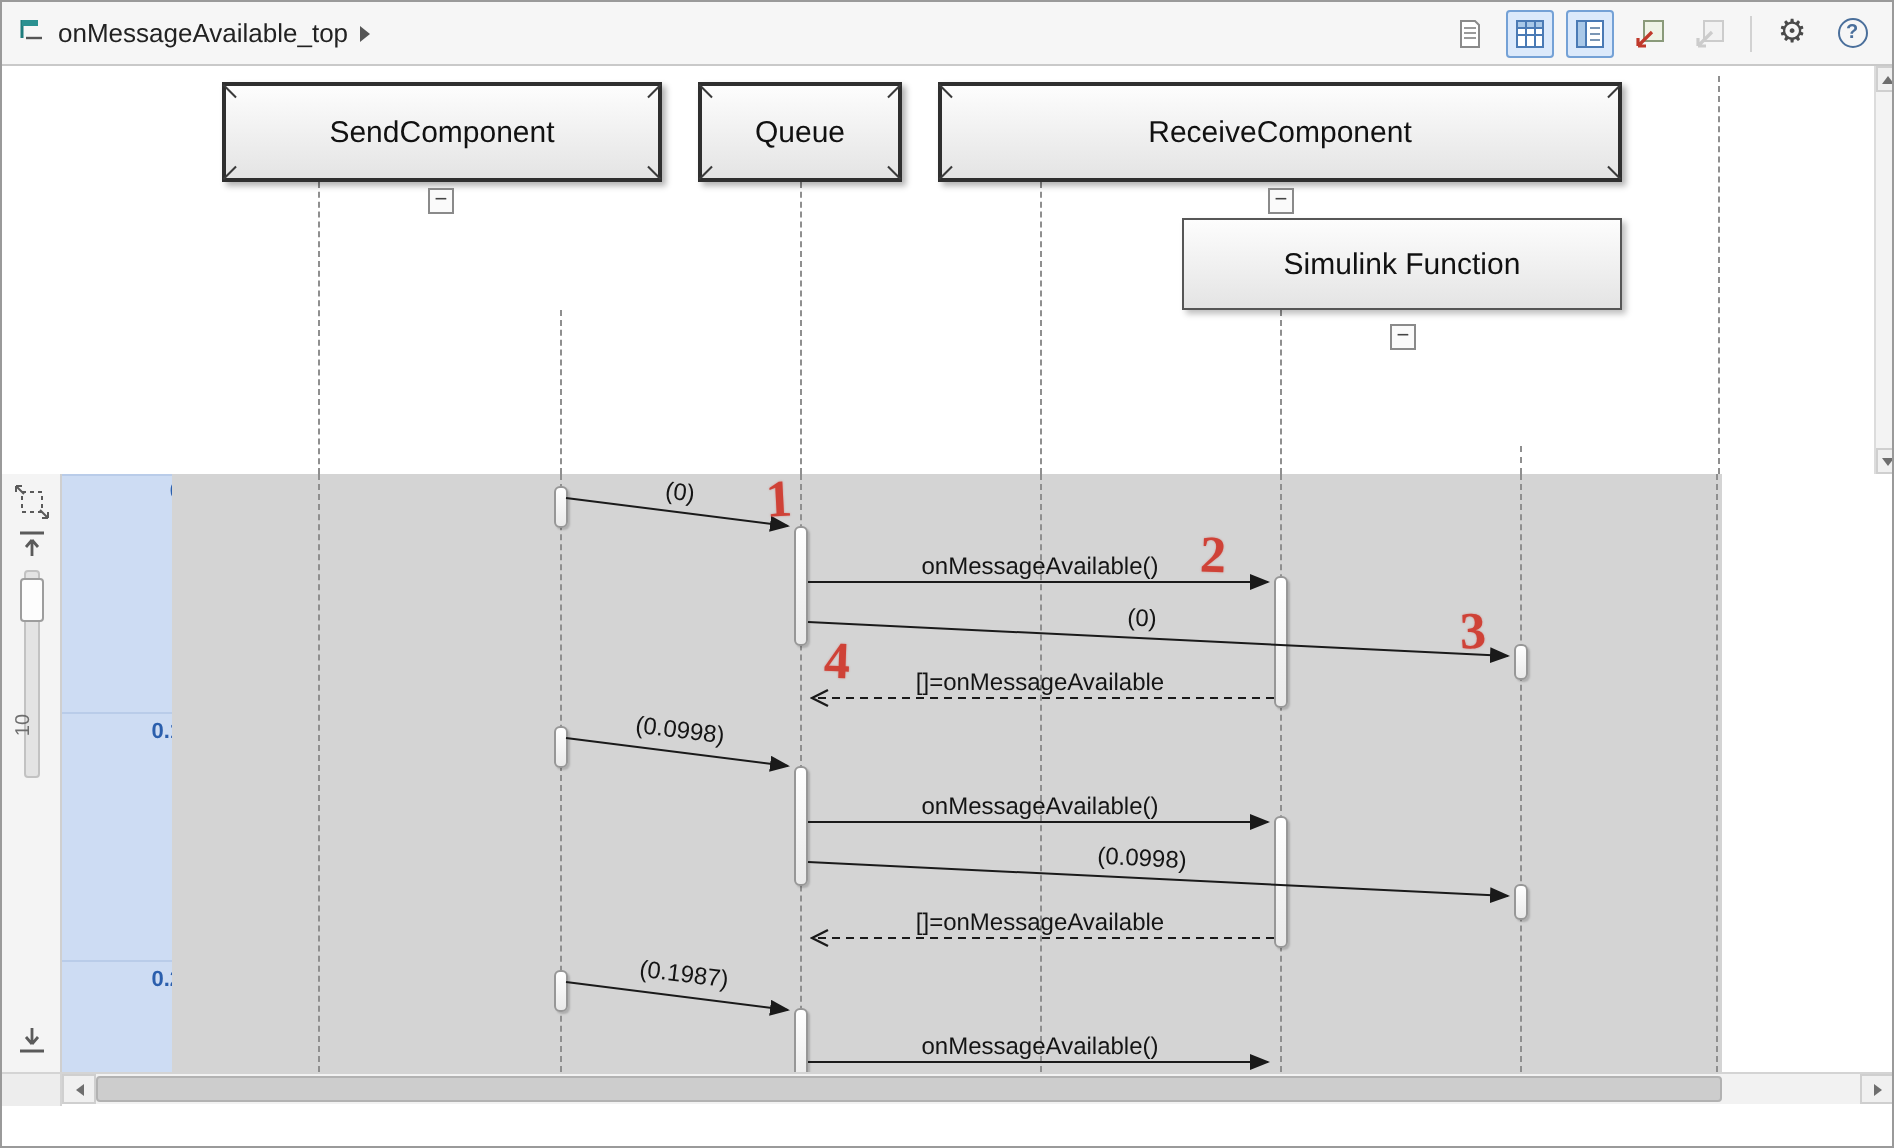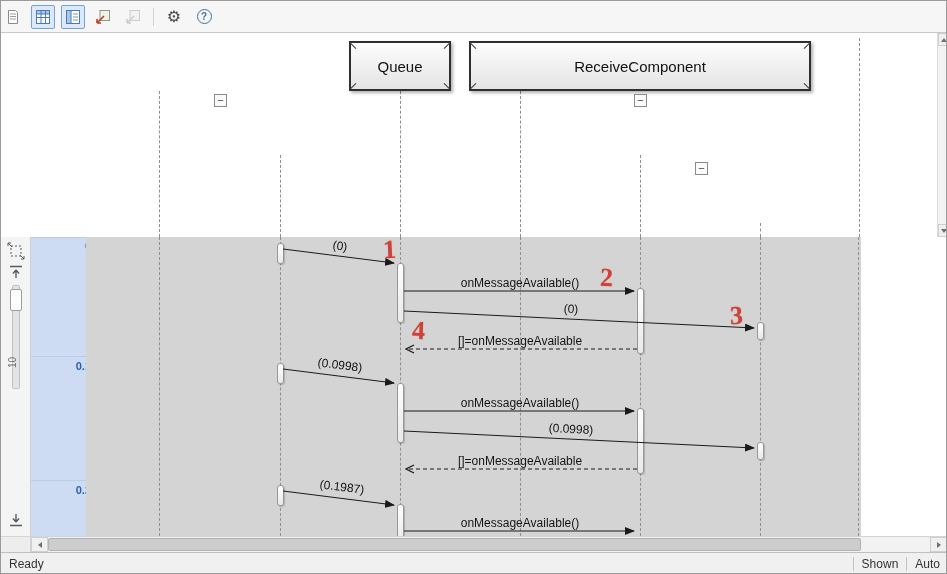--- a/index.html
+++ b/index.html
@@ -88,20 +88,31 @@
   .status-left { flex:1; padding-left:8px; }
   .status-right { display:flex; align-items:center; gap:8px; padding-right:8px; }
   .st-sep { width:1px; height:14px; background:#c4c4c4; }
 </style>
 </head>
 <body>
 
 <div class="app">
 
   <div class="toolbar">
+    <div class="bc-group">
+      <span>
+        <svg width="14" height="14" viewBox="0 0 14 14">
+          <path d="M2,12 L2,3" stroke="#1f7d7d" stroke-width="1.5" fill="none"></path>
+          <path d="M2,3 L10,3 L10,6 L2,6 Z" fill="#2a9090"></path>
+          <path d="M4,12 L12,12" stroke="#555" stroke-width="1.2"></path>
+        </svg>
+      </span>
+      <span class="bc-text">onMessageAvailable_top</span>
+      <span class="bc-arrow"></span>
+    </div>
     <div class="tb-icons">
       <div class="tb-btn">
         <svg width="16" height="16" viewBox="0 0 16 16">
           <path d="M3.5,1.5 h7 l2,2 v11 h-9 z" fill="#ffffff" stroke="#8a8a8a"></path>
           <path d="M5,5 h6 M5,7.5 h6 M5,10 h6" stroke="#9a9a9a" stroke-width="1"></path>
         </svg>
       </div>
       <div class="tb-btn active">
         <svg width="16" height="16" viewBox="0 0 16 16">
           <rect x="1.5" y="1.5" width="13" height="13" fill="#ffffff" stroke="#4a7ab5"></rect>
@@ -141,39 +152,49 @@
   <div class="header-pane">
 
     <div class="dash-v" style="left:158px;top:58px;height:146px;"></div>
     <div class="dash-v" style="left:279px;top:122px;height:82px;"></div>
     <div class="dash-v" style="left:399px;top:58px;height:146px;"></div>
     <div class="dash-v" style="left:519px;top:58px;height:146px;"></div>
     <div class="dash-v" style="left:639px;top:122px;height:82px;"></div>
     <div class="dash-v" style="left:759px;top:190px;height:14px;"></div>
     <div class="dash-v" style="left:858px;top:5px;height:199px;"></div>
 
+    <div class="head-box component" style="left:110px;top:8px;width:220px;height:50px;">
+      <span class="tick tl"></span>
+        <span class="tick tr"></span>
+      <span class="tick bl"></span>
+        <span class="tick br"></span>
+      <span>SendComponent</span>
+    </div>
     <div class="head-box component" style="left:468px;top:8px;width:342px;height:50px;">
       <span class="tick tl"></span>
         <span class="tick tr"></span>
       <span class="tick bl"></span>
         <span class="tick br"></span>
       <span>ReceiveComponent</span>
     </div>
     <div class="head-box component" style="left:348px;top:8px;width:102px;height:50px;">
       <span class="tick tl"></span>
         <span class="tick tr"></span>
       <span class="tick bl"></span>
         <span class="tick br"></span>
       <span>Queue</span>
     </div>
 
     <div class="expander" style="left:213px;top:61px;">−</div>
     <div class="expander" style="left:633px;top:61px;">−</div>
     <div class="expander" style="left:694px;top:129px;">−</div>
 
+    <div class="head-box leaf" style="left:590px;top:76px;width:220px;height:46px;">
+      <span>Simulink Function</span>
+    </div>
 
     <div class="v-scroll">
       <div class="v-btn" style="top:0;">
           <span class="tri-up"></span>
         </div>
       <div class="v-btn" style="top:191px;">
           <span class="tri-down"></span>
         </div>
     </div>
   </div>
@@ -301,23 +322,14 @@
     <div class="h-corner"></div>
     <div class="h-btn" style="left:30px;">
         <span class="tri-left"></span>
       </div>
     <div class="h-thumb"></div>
     <div class="h-btn" style="left:929px;">
         <span class="tri-right"></span>
       </div>
   </div>
 
-  <div class="status-bar">
-    <div class="status-left">Ready</div>
-    <div class="status-right">
-      <span class="st-sep"></span>
-      <span>Shown</span>
-      <span class="st-sep"></span>
-      <span>Auto</span>
-    </div>
-  </div>
 
 </div>
 
 </body></html>

